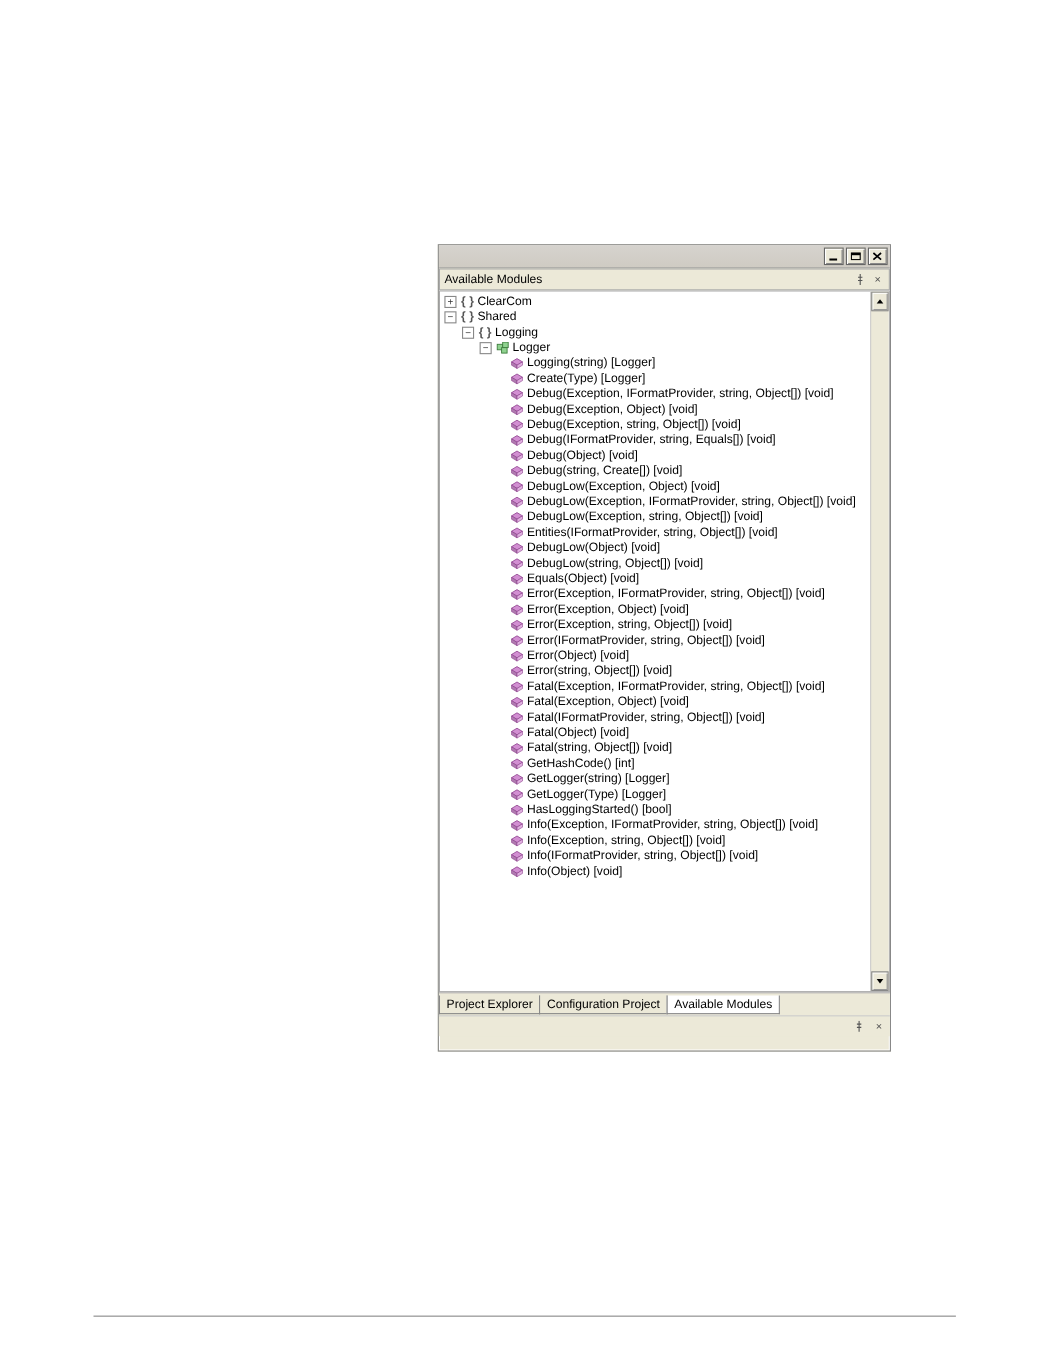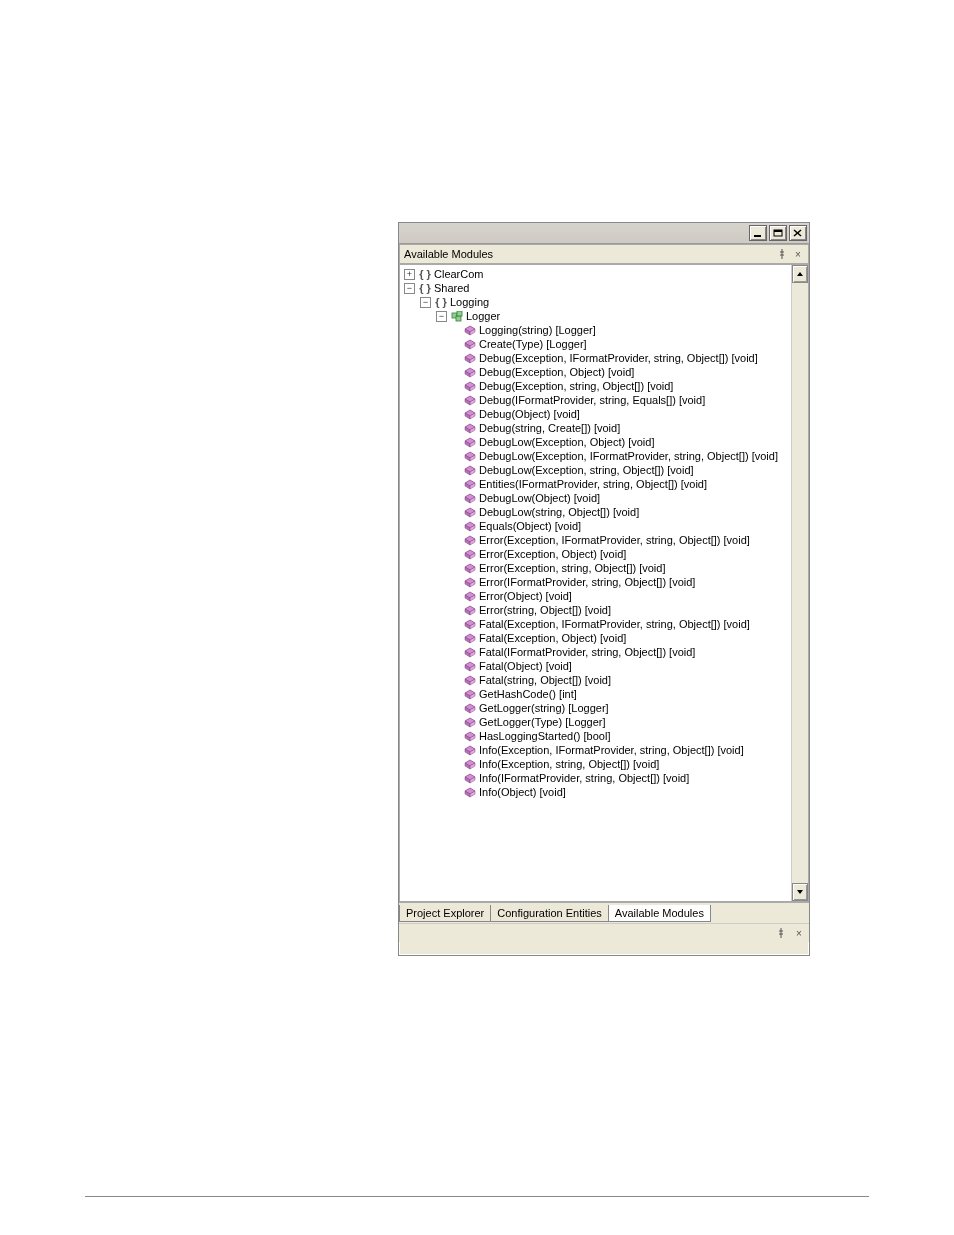--- a/index.html
+++ b/index.html
@@ -603,21 +603,21 @@
       <div class="sbtn">
             <svg width="8" height="6">
               <polygon points="1,1 7,1 4,5" fill="#000"></polygon>
             </svg>
           </div>
     </div>
   </div>
 
   <div class="tabstrip" id="tabstrip">
         <div class="tab">Project Explorer</div>
-        <div class="tab">Configuration Entities</div>
+        <div class="tab">Configuration Project</div>
         <div class="tab active">Available Modules</div>
       </div>
 
   <div class="footer">
     <span class="pinbtn">
           <svg width="9" height="11">
             <path d="M4 0 L4 6 M2 3 L6 3 M2 6 L6 6 M4 6 L4 10" stroke="#555" stroke-width="1" fill="none"></path>
           </svg>
         </span>
     <span class="xbtn">×</span>

